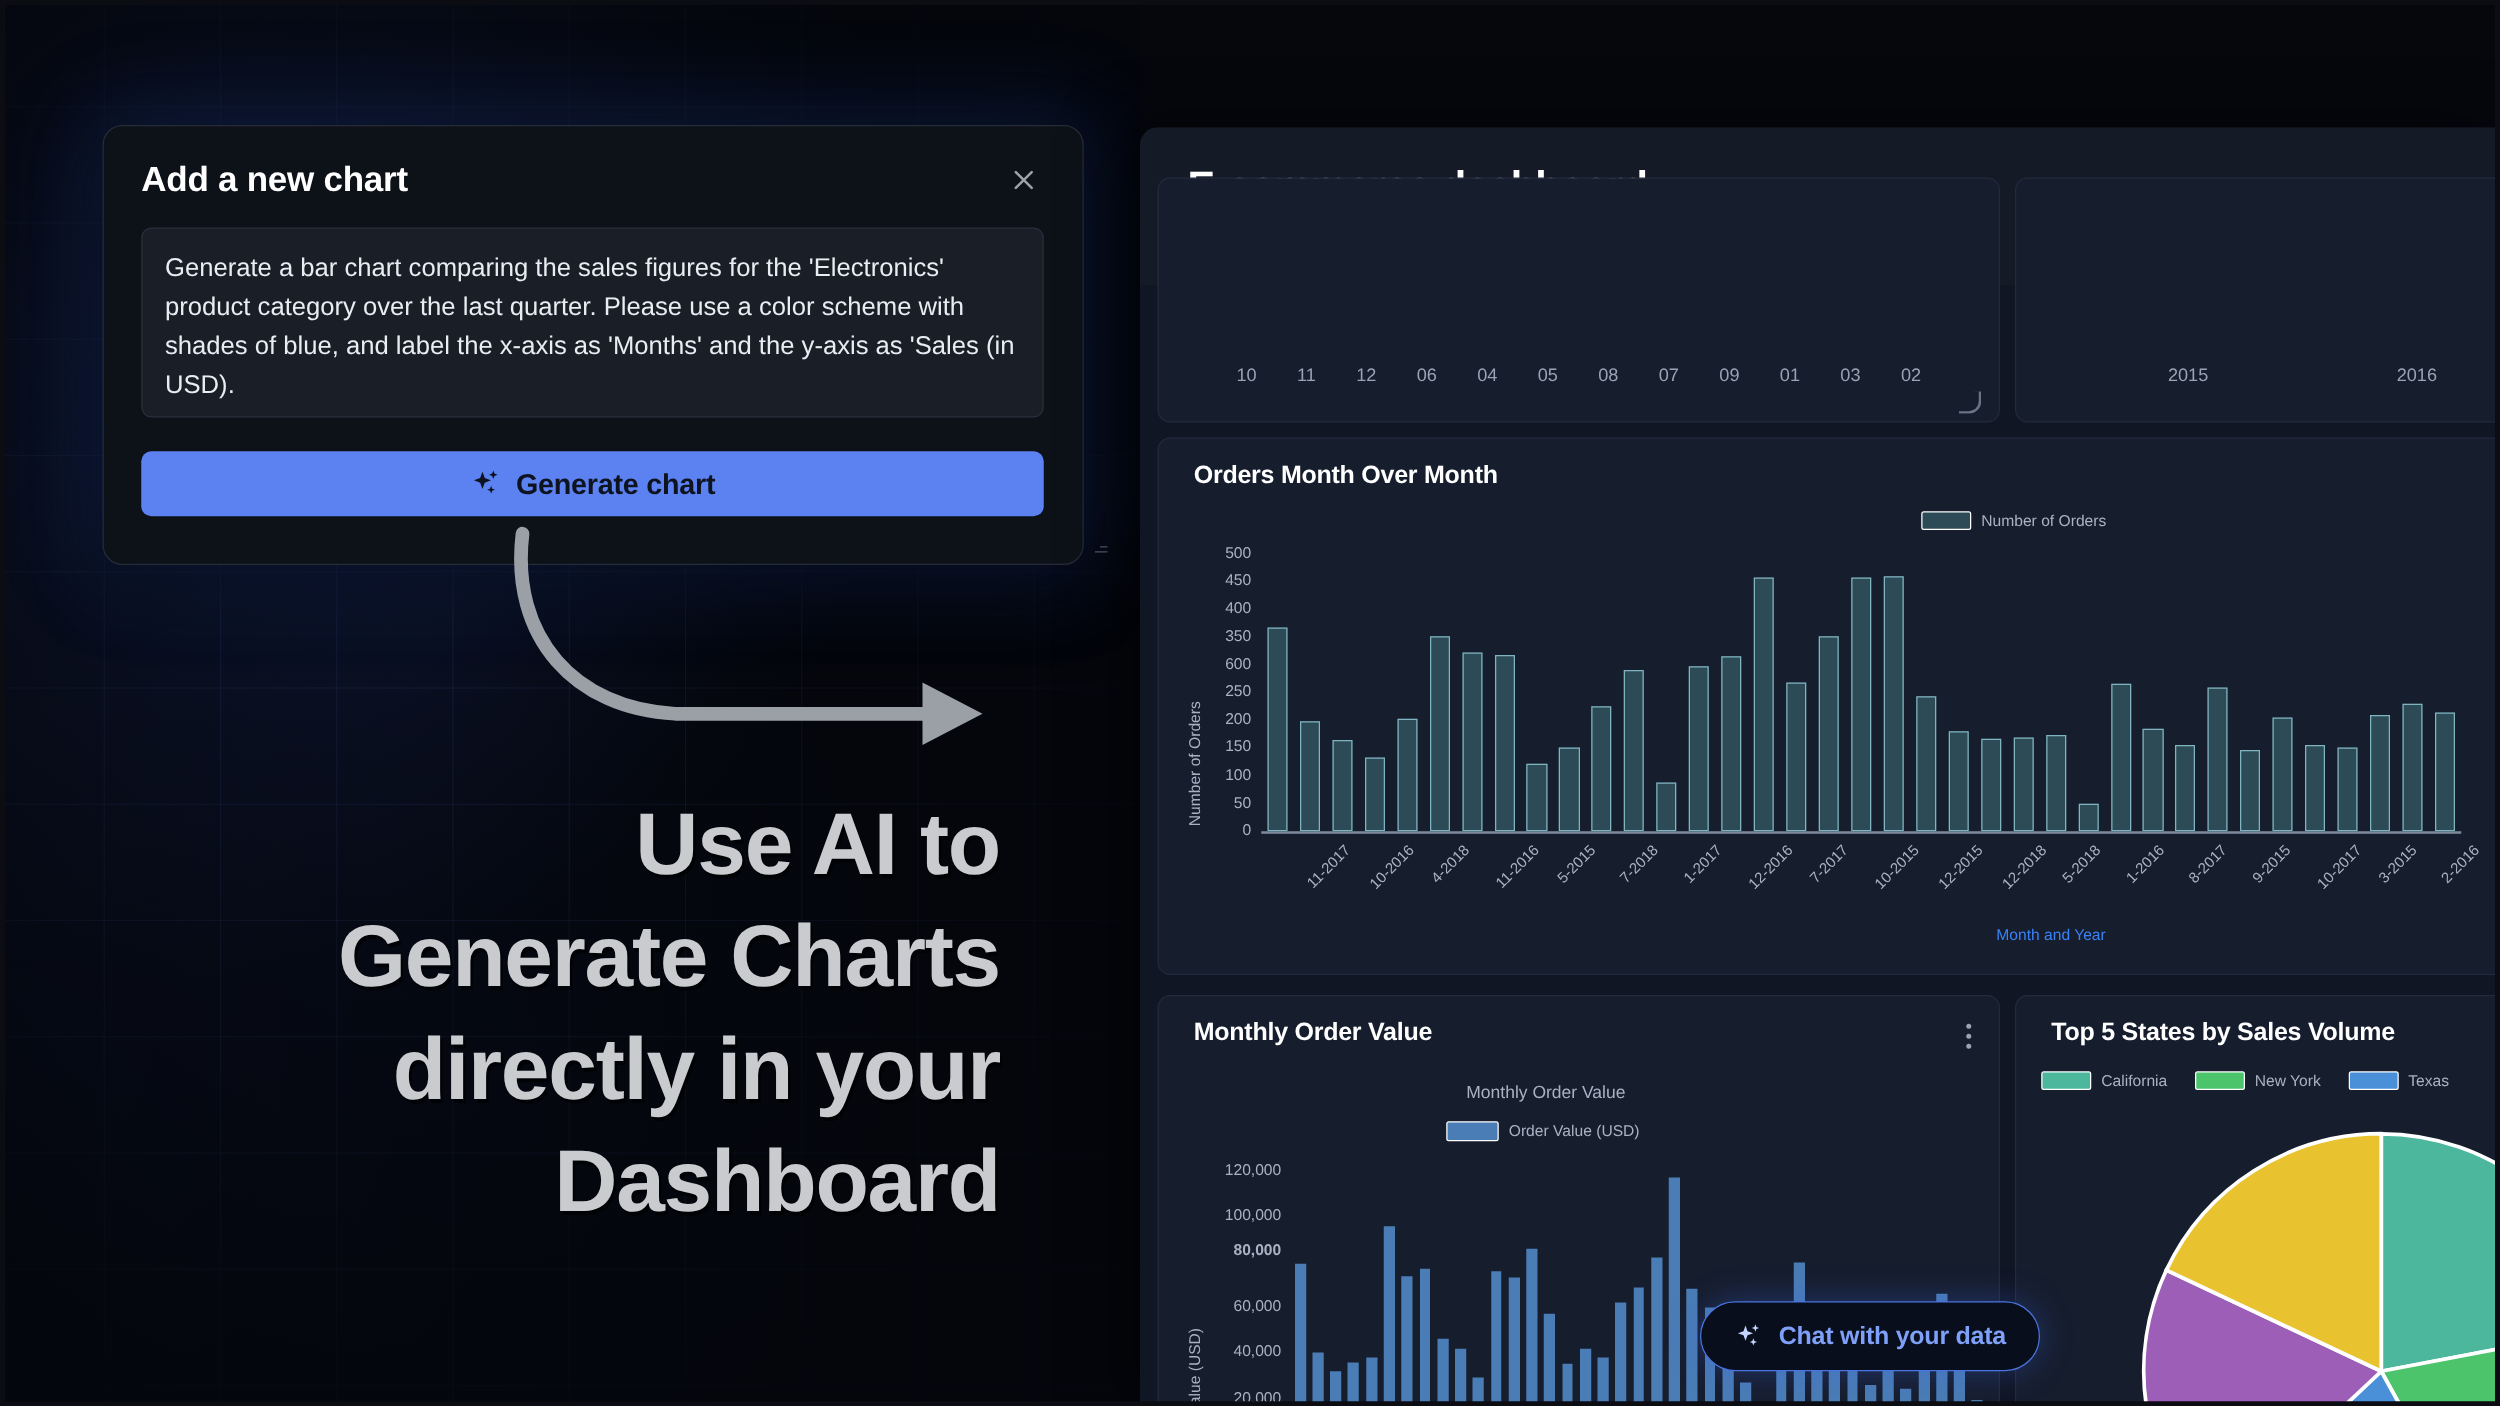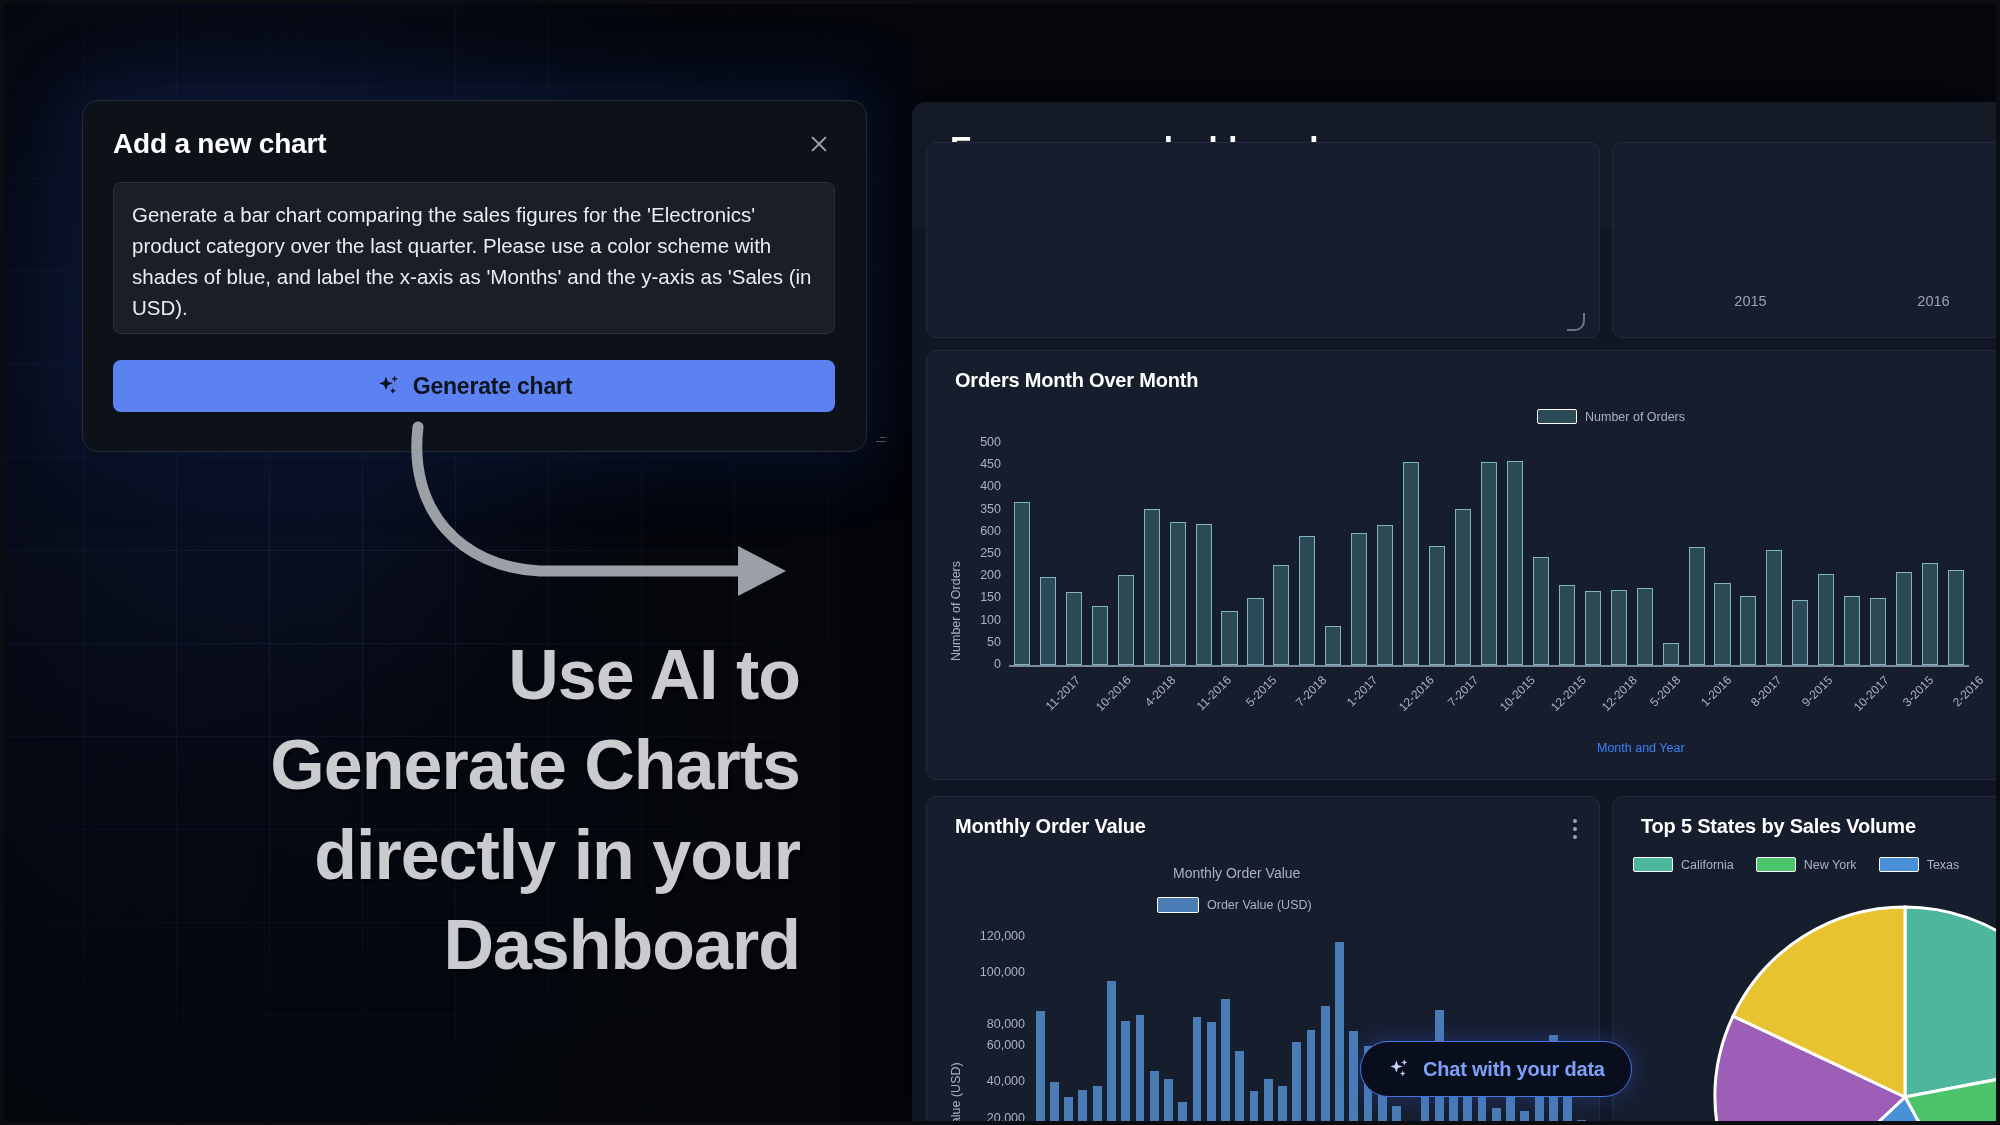--- a/index.html
+++ b/index.html
@@ -220,20 +220,34 @@
       <div class="tab active">Layout</div>
       <div class="tab">Data sources</div>
       <div class="tab">Settings</div>
       <div class="tab">Sessions</div>
     </div>
   </div>
 
   <div id="dash-body">
 
     <div class="card" id="card-top-left">
+      <div class="axis-nums" id="month-ticks">
+          <span>10</span>
+          <span>11</span>
+          <span>12</span>
+          <span>06</span>
+          <span>04</span>
+          <span>05</span>
+          <span>08</span>
+          <span>07</span>
+          <span>09</span>
+          <span>01</span>
+          <span>03</span>
+          <span>02</span>
+        </div>
       <div class="corner-arc"></div>
     </div>
 
     <div class="card" id="card-top-right">
       <div class="axis-nums" id="year-ticks">
           <span>2015</span>
           <span>2016</span>
         </div>
     </div>
 
@@ -327,21 +341,21 @@
       <div class="chart-subtitle" style="left:246px; top:68px;">Monthly Order Value</div>
       <div class="legend" style="position:absolute; left:230px; top:100px;">
         <span class="swatch" style="width:42px;height:16px;background:#4a7cb5;"></span>
         <span class="ltxt">Order Value (USD)</span>
       </div>
       <div class="ylab" style="left:22px; top:370px;">Order Value (USD)</div>
       <div id="mov-plot" style="position:absolute; left:106px; top:140px; width:556px; height:218px;">
           <div class="ytick" style="left: -74px; top: 173.667px; width: 66px;">20,000</div>
           <div class="ytick" style="left: -74px; top: 137.333px; width: 66px;">40,000</div>
           <div class="ytick" style="left: -74px; top: 101px; width: 66px;">60,000</div>
-          <div class="ytick" style="left: -74px; top: 80px; width: 66px;">80,000</div>
+          <div class="ytick" style="left: -74px; top: 56px; width: 66px; font-weight: bold;">80,000</div>
           <div class="ytick" style="left: -74px; top: 28.3333px; width: 66px;">100,000</div>
           <div class="ytick" style="left: -74px; top: -8px; width: 66px;">120,000</div>
           <div class="bar blue" style="left: 2.70872px; width: 8.83897px; height: 143.517px;"></div>
           <div class="bar blue" style="left: 16.9651px; width: 8.83897px; height: 72.6667px;"></div>
           <div class="bar blue" style="left: 31.2215px; width: 8.83897px; height: 58.1333px;"></div>
           <div class="bar blue" style="left: 45.4779px; width: 8.83897px; height: 65.4px;"></div>
           <div class="bar blue" style="left: 59.7344px; width: 8.83897px; height: 69.0333px;"></div>
           <div class="bar blue" style="left: 73.9908px; width: 8.83897px; height: 174.4px;"></div>
           <div class="bar blue" style="left: 88.2472px; width: 8.83897px; height: 134.433px;"></div>
           <div class="bar blue" style="left: 102.504px; width: 8.83897px; height: 139.883px;"></div>

